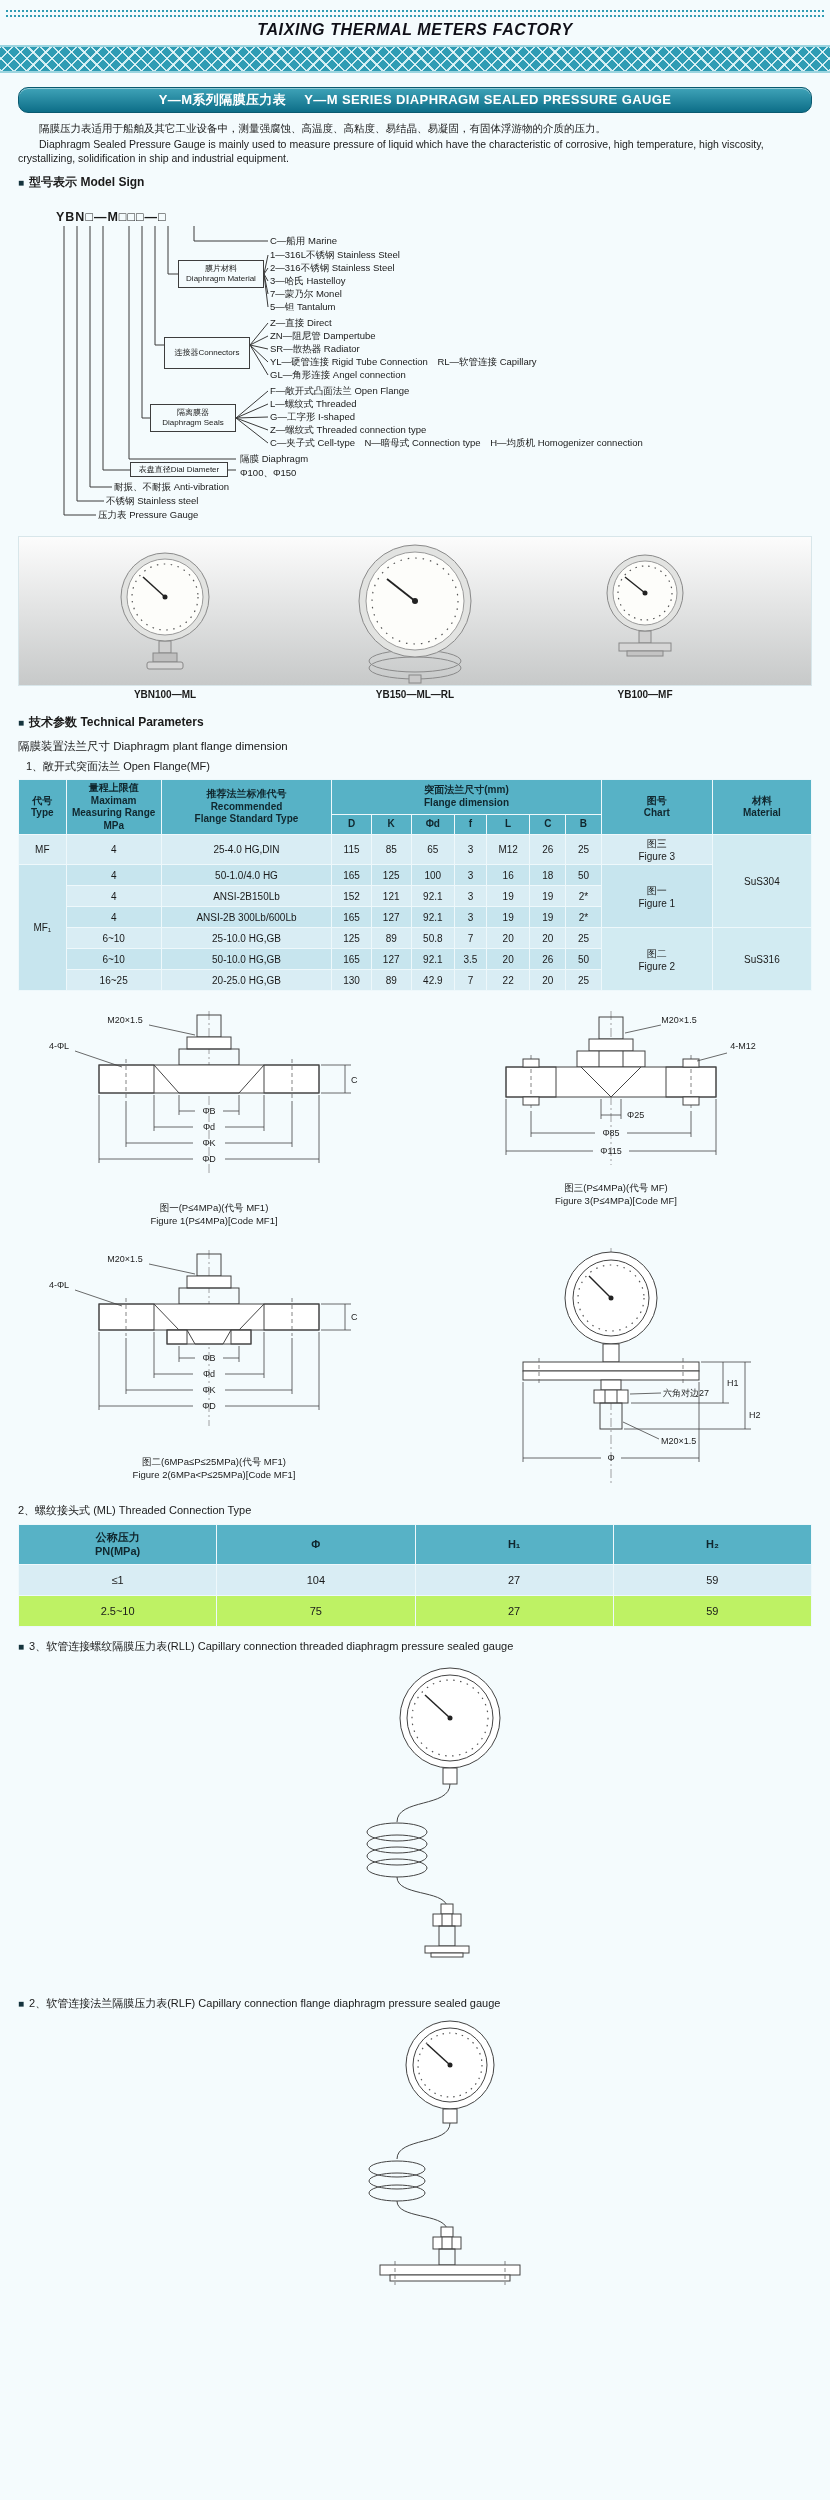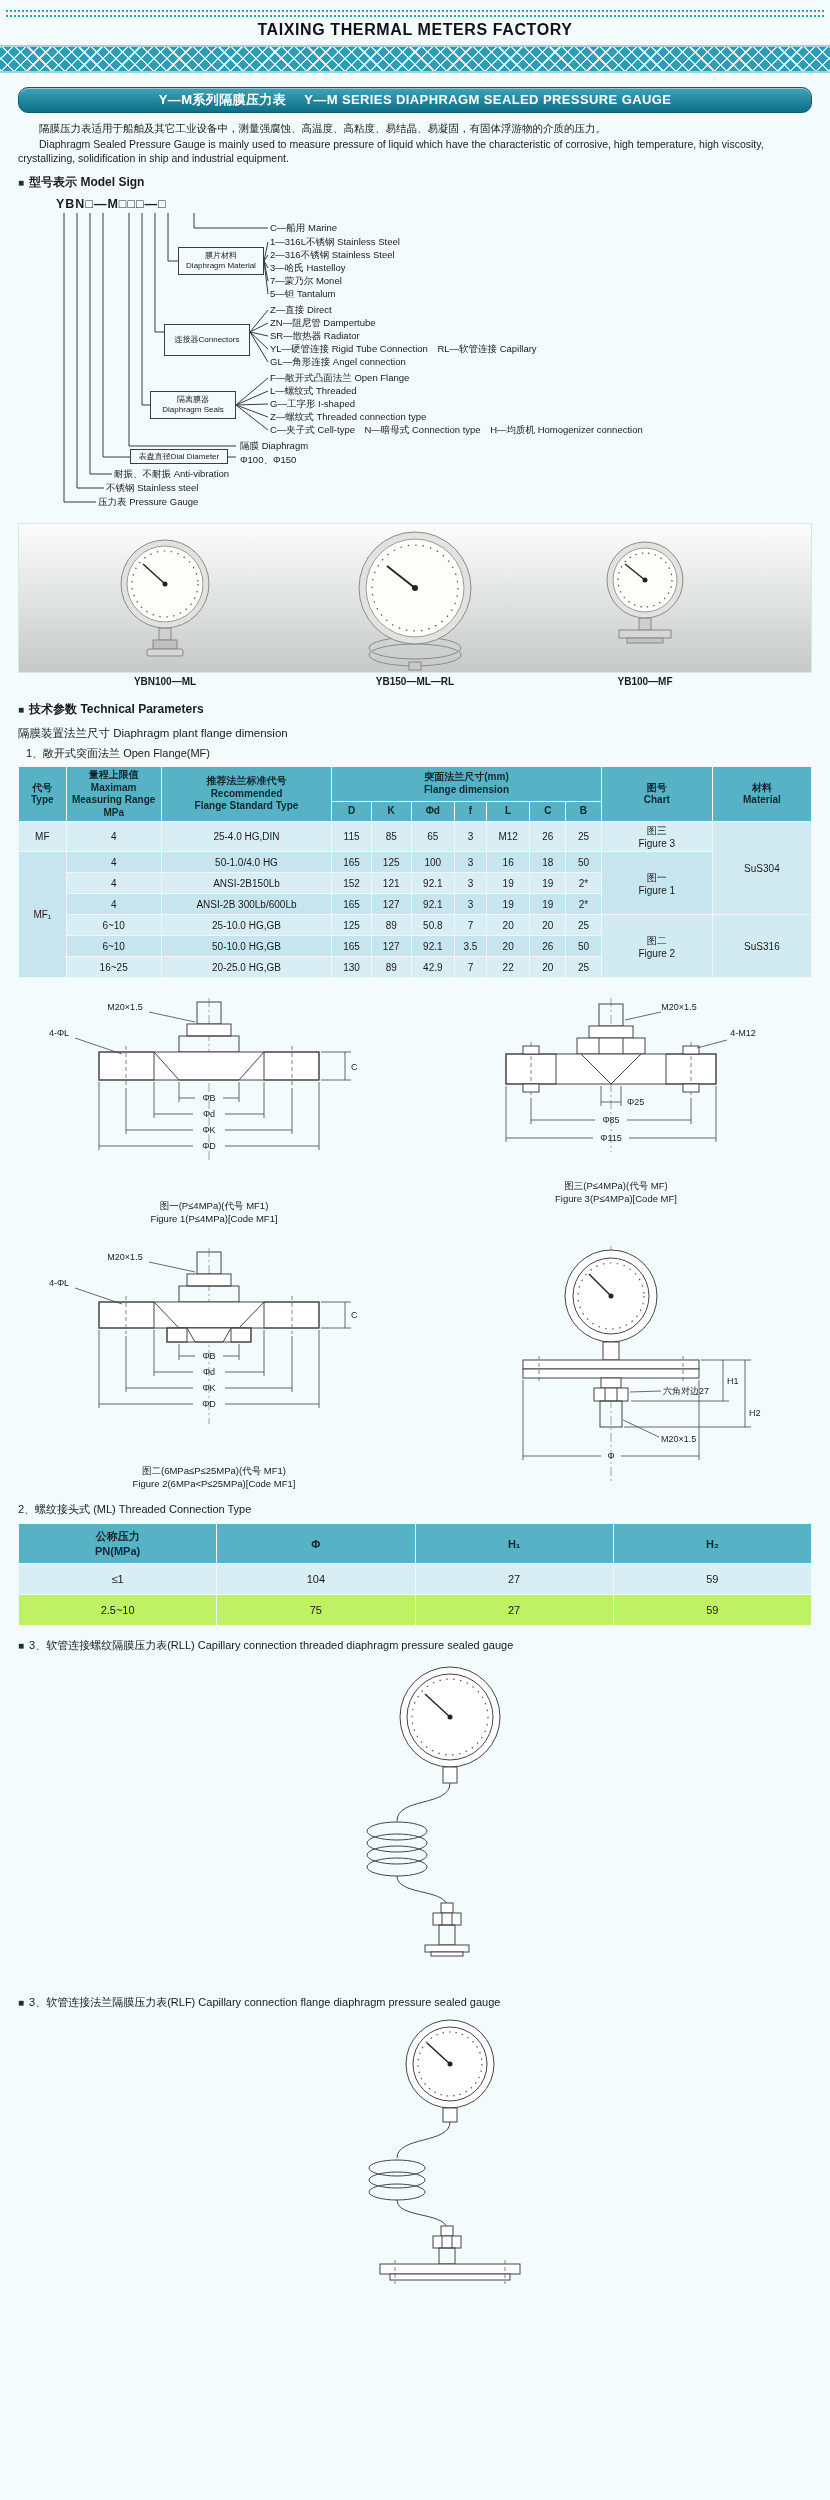--- a/index.html
+++ b/index.html
@@ -1,21 +1,21 @@
 <!DOCTYPE html>
 <html><head>
 <meta charset="utf-8">
 <style>
   * { margin:0; padding:0; box-sizing:border-box; }
   html,body { background:#ffffff; }
   body { width:830px; font-family:"Liberation Sans", sans-serif; color:#1a1a1a; }
   .page { width:830px; height:2500px; background:#f4fbfd; overflow:hidden; position:relative; }
 
   
-  .top { padding-top:7px; }
+  .top { padding-top:7px;font-style:italic; }
   .dots { height:0; border-top:2px dotted #2f9cb4; margin:3px 6px 0; }
   .factory { font-size:16px; font-weight:bold; letter-spacing:.6px; text-align:center; color:#101018; margin-top:4px; }
   .zigzag { height:28px; margin-top:6px; background-color:#2f9cb4; border-top:2px solid #9bd4df; border-bottom:2px solid #9bd4df;
     background-image:
       repeating-linear-gradient(45deg, rgba(236,250,252,.85) 0 1.6px, transparent 1.6px 9px),
       repeating-linear-gradient(-45deg, rgba(236,250,252,.85) 0 1.6px, transparent 1.6px 9px); }
 
   .content { padding:14px 18px 0; }
 
   
@@ -24,21 +24,21 @@
     box-shadow:inset 0 1px 0 rgba(255,255,255,.45); letter-spacing:.4px; }
   .banner span { margin:0 7px; }
 
   .intro-cn { margin-top:8px; font-size:10.5px; line-height:1.5; text-indent:2em; }
   .intro-en { font-size:10.5px; line-height:1.35; text-indent:2em; }
 
   .sec-head { margin-top:9px; font-size:12px; font-weight:bold; display:flex; align-items:center; gap:5px; }
   .bullet { font-size:10px; color:#14333d; }
 
   
-  .ms-diagram { position:relative; height:316px; margin-top:6px; font-size:9.5px; }
+  .ms-diagram { position:relative; height:316px; margin-top:19px; font-size:9.5px; }
   .ms-lines { position:absolute; left:0; top:0; }
   .ms-code { position:absolute; left:38px; top:0; font-size:12.5px; font-weight:bold; letter-spacing:1px; }
   .ms-label { position:absolute; white-space:nowrap; line-height:12px; }
   .ms-box { position:absolute; border:1px solid #3d3d3d; background:#f4fbfd; text-align:center; font-size:8px;
     line-height:1.25; white-space:pre-line; padding:1px 2px; display:flex; align-items:center; justify-content:center; }
 
   
   .gauge-strip { margin-top:10px; height:150px; background:linear-gradient(180deg,#fcfcfc,#c7c9c9); border:1px solid #d8e6ea; text-align:center; }
   .gauge-labels { position:relative; height:16px; margin-top:3px; font-size:10px; font-weight:bold; }
   .gauge-labels span { position:absolute; transform:translateX(-50%); white-space:nowrap;text-align:center; }
@@ -59,21 +59,21 @@
   .t2 { margin-top:6px; font-size:11px; }
   .t2 th, .t2 td { border:1px solid #eef8fb; text-align:center; vertical-align:middle; white-space:pre-line; }
   .t2 th { background:#57b2c6; color:#10272e; height:40px; font-weight:bold; line-height:1.3; }
   .t2 td { height:31px; background:#d9edf4; }
   .t2 tr.alt td { background:#bef264; }
 
   
   .draw-grid { display:grid; grid-template-columns:1fr 1fr; column-gap:10px; row-gap:18px; margin:16px 0 8px; }
   .fig { text-align:center; }
   .fig svg { display:block; margin:0 auto; }
-  .figcap { font-size:9.5px; line-height:1.4; margin-top:20px; }
+  .figcap { font-size:9.5px; line-height:1.4; margin-top:9px; }
   .figcap span { display:block; }
   .num-title { font-size:11px; margin-top:12px; display:flex; align-items:center; gap:5px; }
   .draw-center { text-align:center; margin-top:6px; }
 
   svg .ln { stroke:#444; fill:none; stroke-width:1; }
   svg .fw { stroke:#444; fill:#ffffff; stroke-width:1; }
   svg .cl { stroke:#8a8a8a; fill:none; stroke-width:.8; stroke-dasharray:9 3 2 3; }
   svg .dim { stroke:#444; fill:none; stroke-width:.8; }
   svg .bolt { stroke:#666; fill:none; stroke-width:.8; stroke-dasharray:4 3; }
   svg .tick { fill:none; stroke:#555; stroke-width:1.2; }
@@ -607,21 +607,21 @@
         <line class="ln" x1="197" y1="254" x2="197" y2="266"></line>
           <line class="ln" x1="207" y1="254" x2="207" y2="266"></line>
         <rect class="ln" x="194" y="266" width="16" height="20" fill="url(#h5)"></rect>
         <rect class="fw" x="180" y="286" width="44" height="7"></rect>
         <rect class="fw" x="186" y="293" width="32" height="4"></rect>
       </svg>
     </div>
 
     <div class="num-title">
       <span class="bullet">■</span>
-      <span>3、软管连接法兰隔膜压力表(RLF) Capillary connection flange diaphragm pressure sealed gauge</span>
+      <span>2、软管连接法兰隔膜压力表(RLF) Capillary connection flange diaphragm pressure sealed gauge</span>
     </div>
     <div class="draw-center">
       <svg width="340" height="290" viewBox="0 0 340 290">
         <defs>
             <pattern id="h6" width="5" height="5" patternUnits="userSpaceOnUse" patternTransform="rotate(45)">
               <line x1="0" y1="0" x2="0" y2="5" stroke="#999" stroke-width="0.8"></line>
             </pattern>
           </defs>
         <circle class="fw" cx="205" cy="48" r="44"></circle>
         <circle class="fw" cx="205" cy="48" r="37"></circle>

